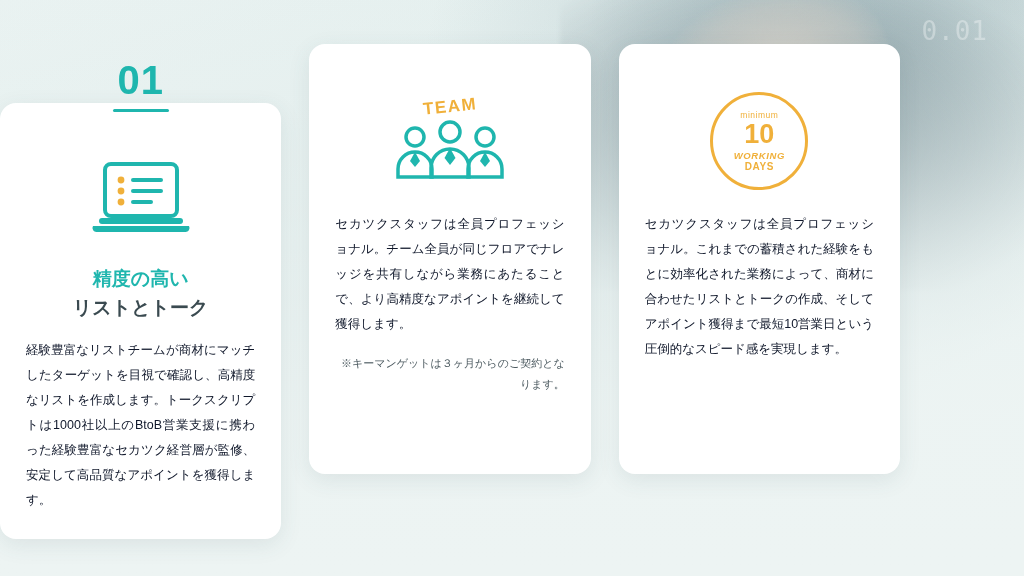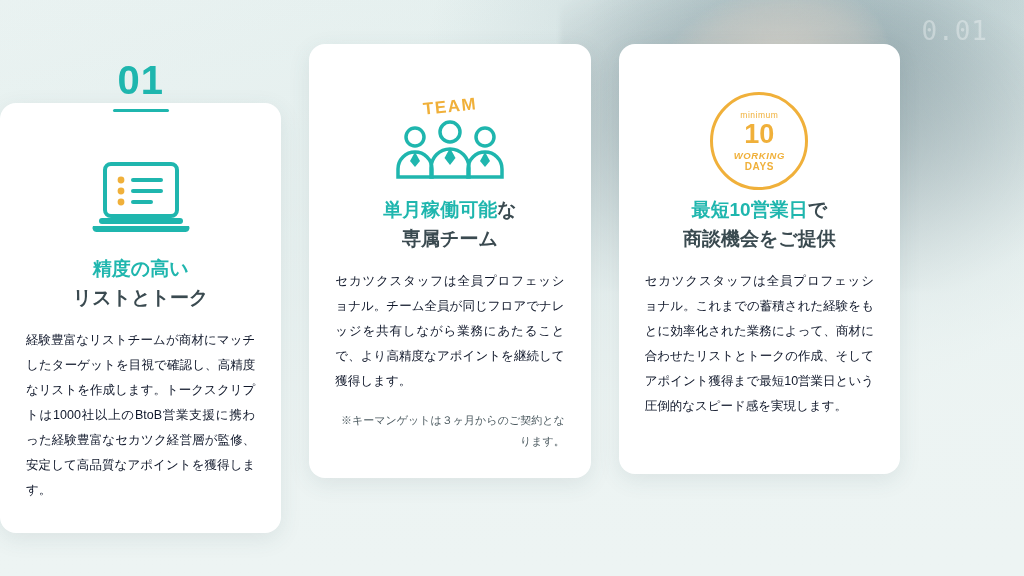--- a/index.html
+++ b/index.html
@@ -123,20 +123,21 @@
     align-items: center;
     justify-content: center;
   }
 
   .title {
     text-align: center;
     font-size: 19px;
     font-weight: bold;
     line-height: 1.5;
     color: #3a4a50;
+    margin-top: 10px;
   }
   .title .accent {
     color: #1fb6ae;
   }
 
   .body-text {
     margin-top: 16px;
     font-size: 12.5px;
     line-height: 2.0;
     color: #0f172a;
@@ -234,41 +235,33 @@
               <circle cx="65" cy="13" r="10" stroke="#1fb6ae" stroke-width="3.5"></circle>
               <path d="M46 58 v-9 a19 19 0 0 1 38 0 v9 z" stroke="#1fb6ae" stroke-width="3.5" fill="none"></path>
               <path d="M65 29 l5.5 10 l-5.5 7 l-5.5 -7 z" fill="#1fb6ae"></path>
 
               <circle cx="100" cy="18" r="9" stroke="#1fb6ae" stroke-width="3.5"></circle>
               <path d="M83 58 v-8 a17 17 0 0 1 34 0 v8 z" stroke="#1fb6ae" stroke-width="3.5" fill="none"></path>
               <path d="M100 33 l5 9 l-5 6 l-5 -6 z" fill="#1fb6ae"></path>
             </svg>
           </div>
         </div>
-        <div class="title">
-          <span class="accent">単月稼働可能</span><span>な</span><br>
-          <span>専属チーム</span>
-        </div>
         <div class="body-text">セカツクスタッフは全員プロフェッショナル。チーム全員が同じフロアでナレッジを共有しながら業務にあたることで、より高精度なアポイントを継続して獲得します。</div>
         <div class="note-text">※キーマンゲットは３ヶ月からのご契約となります。</div>
       </div>
     </div>
 
     <div class="card-wrap">
       <div class="card">
         <div class="icon-area">
           <div class="badge">
             <div class="b-min">minimum</div>
             <div class="b-num">10</div>
             <div class="b-w">WORKING</div>
             <div class="b-d">DAYS</div>
           </div>
         </div>
-        <div class="title">
-          <span class="accent">最短10営業日</span><span>で</span><br>
-          <span>商談機会をご提供</span>
-        </div>
         <div class="body-text">セカツクスタッフは全員プロフェッショナル。これまでの蓄積された経験をもとに効率化された業務によって、商材に合わせたリストとトークの作成、そしてアポイント獲得まで最短10営業日という圧倒的なスピード感を実現します。</div>
       </div>
     </div>
 
   </div>
 </div>
 
 </body></html>

